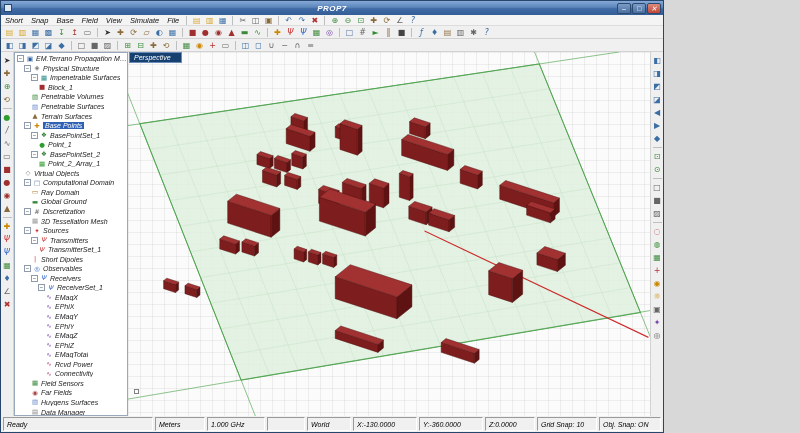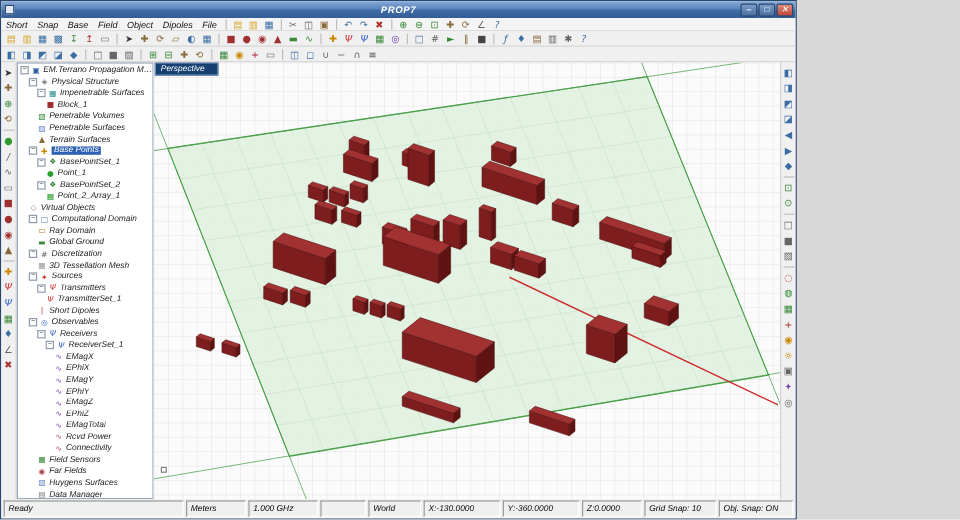--- a/index.html
+++ b/index.html
@@ -80,22 +80,22 @@
         <span class="wbtn close">✕</span>
       </span>
   </div>
 
   <div class="menubar">
     <span class="iconrow" id="menu-items">
         <span class="menu-item">Short</span>
         <span class="menu-item">Snap</span>
         <span class="menu-item">Base</span>
         <span class="menu-item">Field</span>
-        <span class="menu-item">Object</span>
-        <span class="menu-item">Dipoles</span>
+        <span class="menu-item">View</span>
+        <span class="menu-item">Simulate</span>
         <span class="menu-item">File</span>
       </span>
     <i class="sep"></i>
     <span class="iconrow" id="menu-icons">
         <span class="icon" title="new-project-icon" style="color: rgb(217, 166, 46);">▤</span>
         <span class="icon" title="open-project-icon" style="color: rgb(217, 166, 46);">▥</span>
         <span class="icon" title="save-project-icon" style="color: rgb(59, 110, 165);">▦</span>
         <i class="sep"></i>
         <span class="icon" title="cut-icon" style="color: rgb(102, 102, 102);">✂</span>
         <span class="icon" title="copy-icon" style="color: rgb(102, 102, 102);">◫</span>

